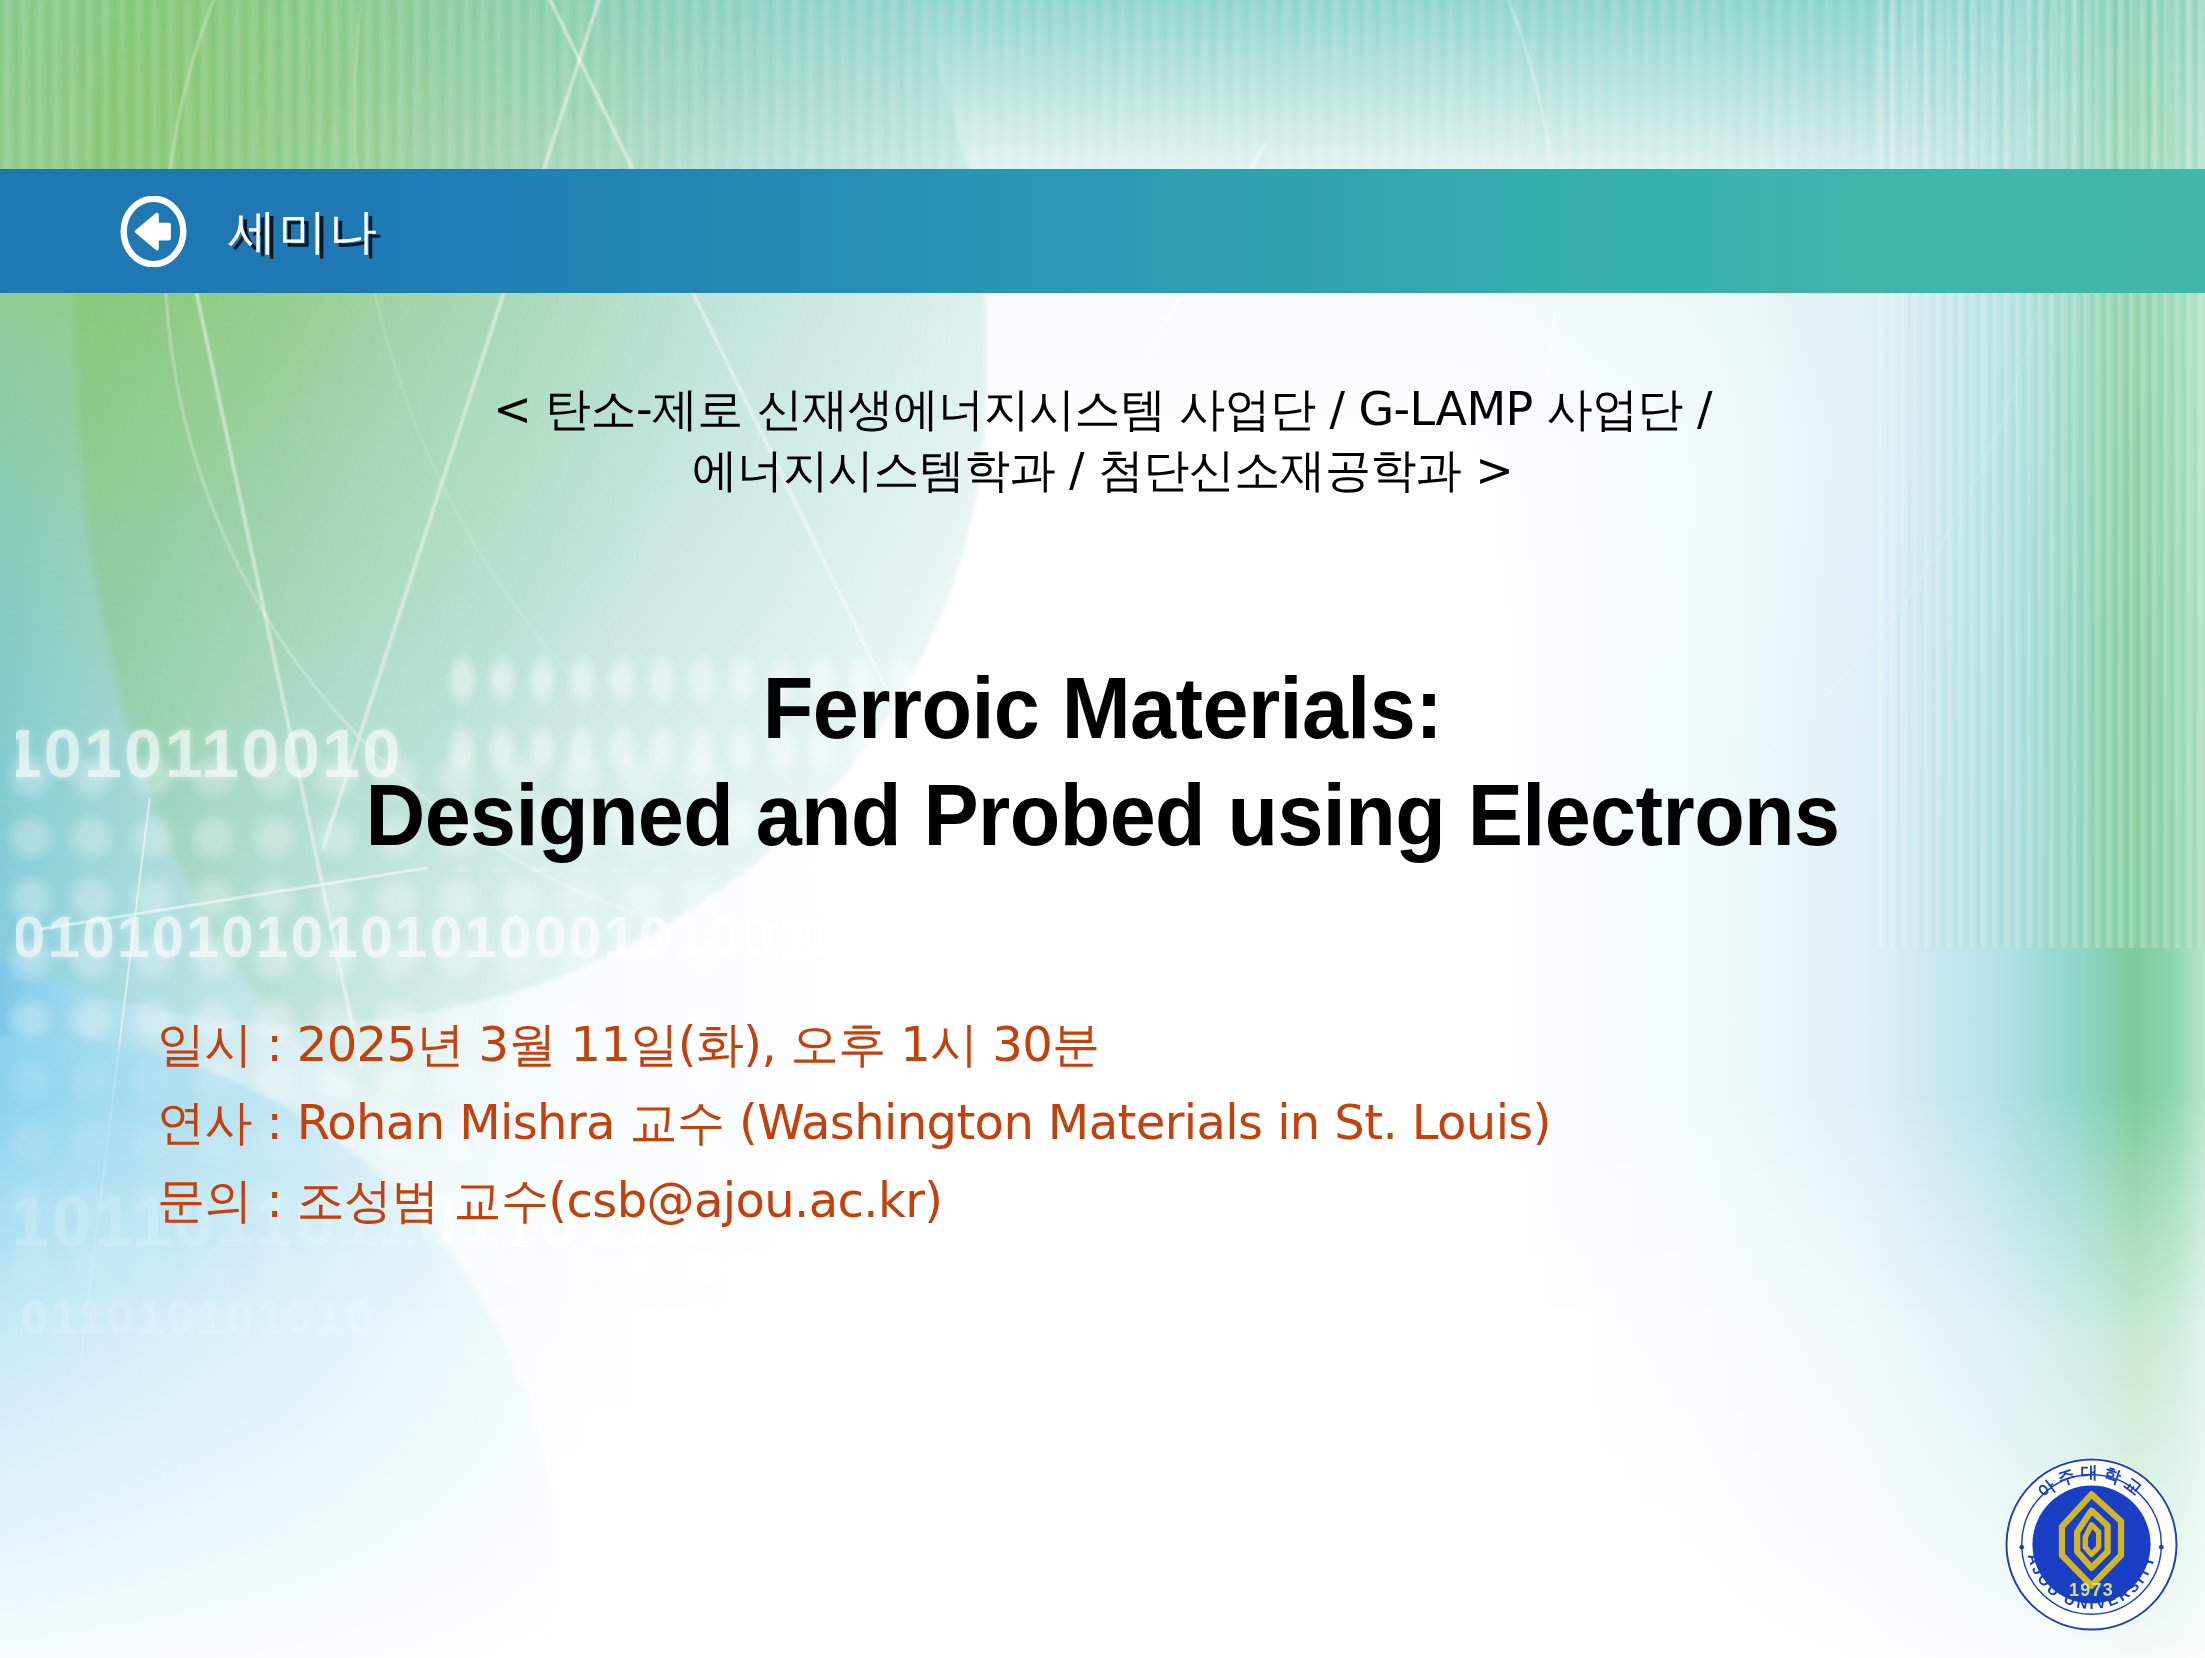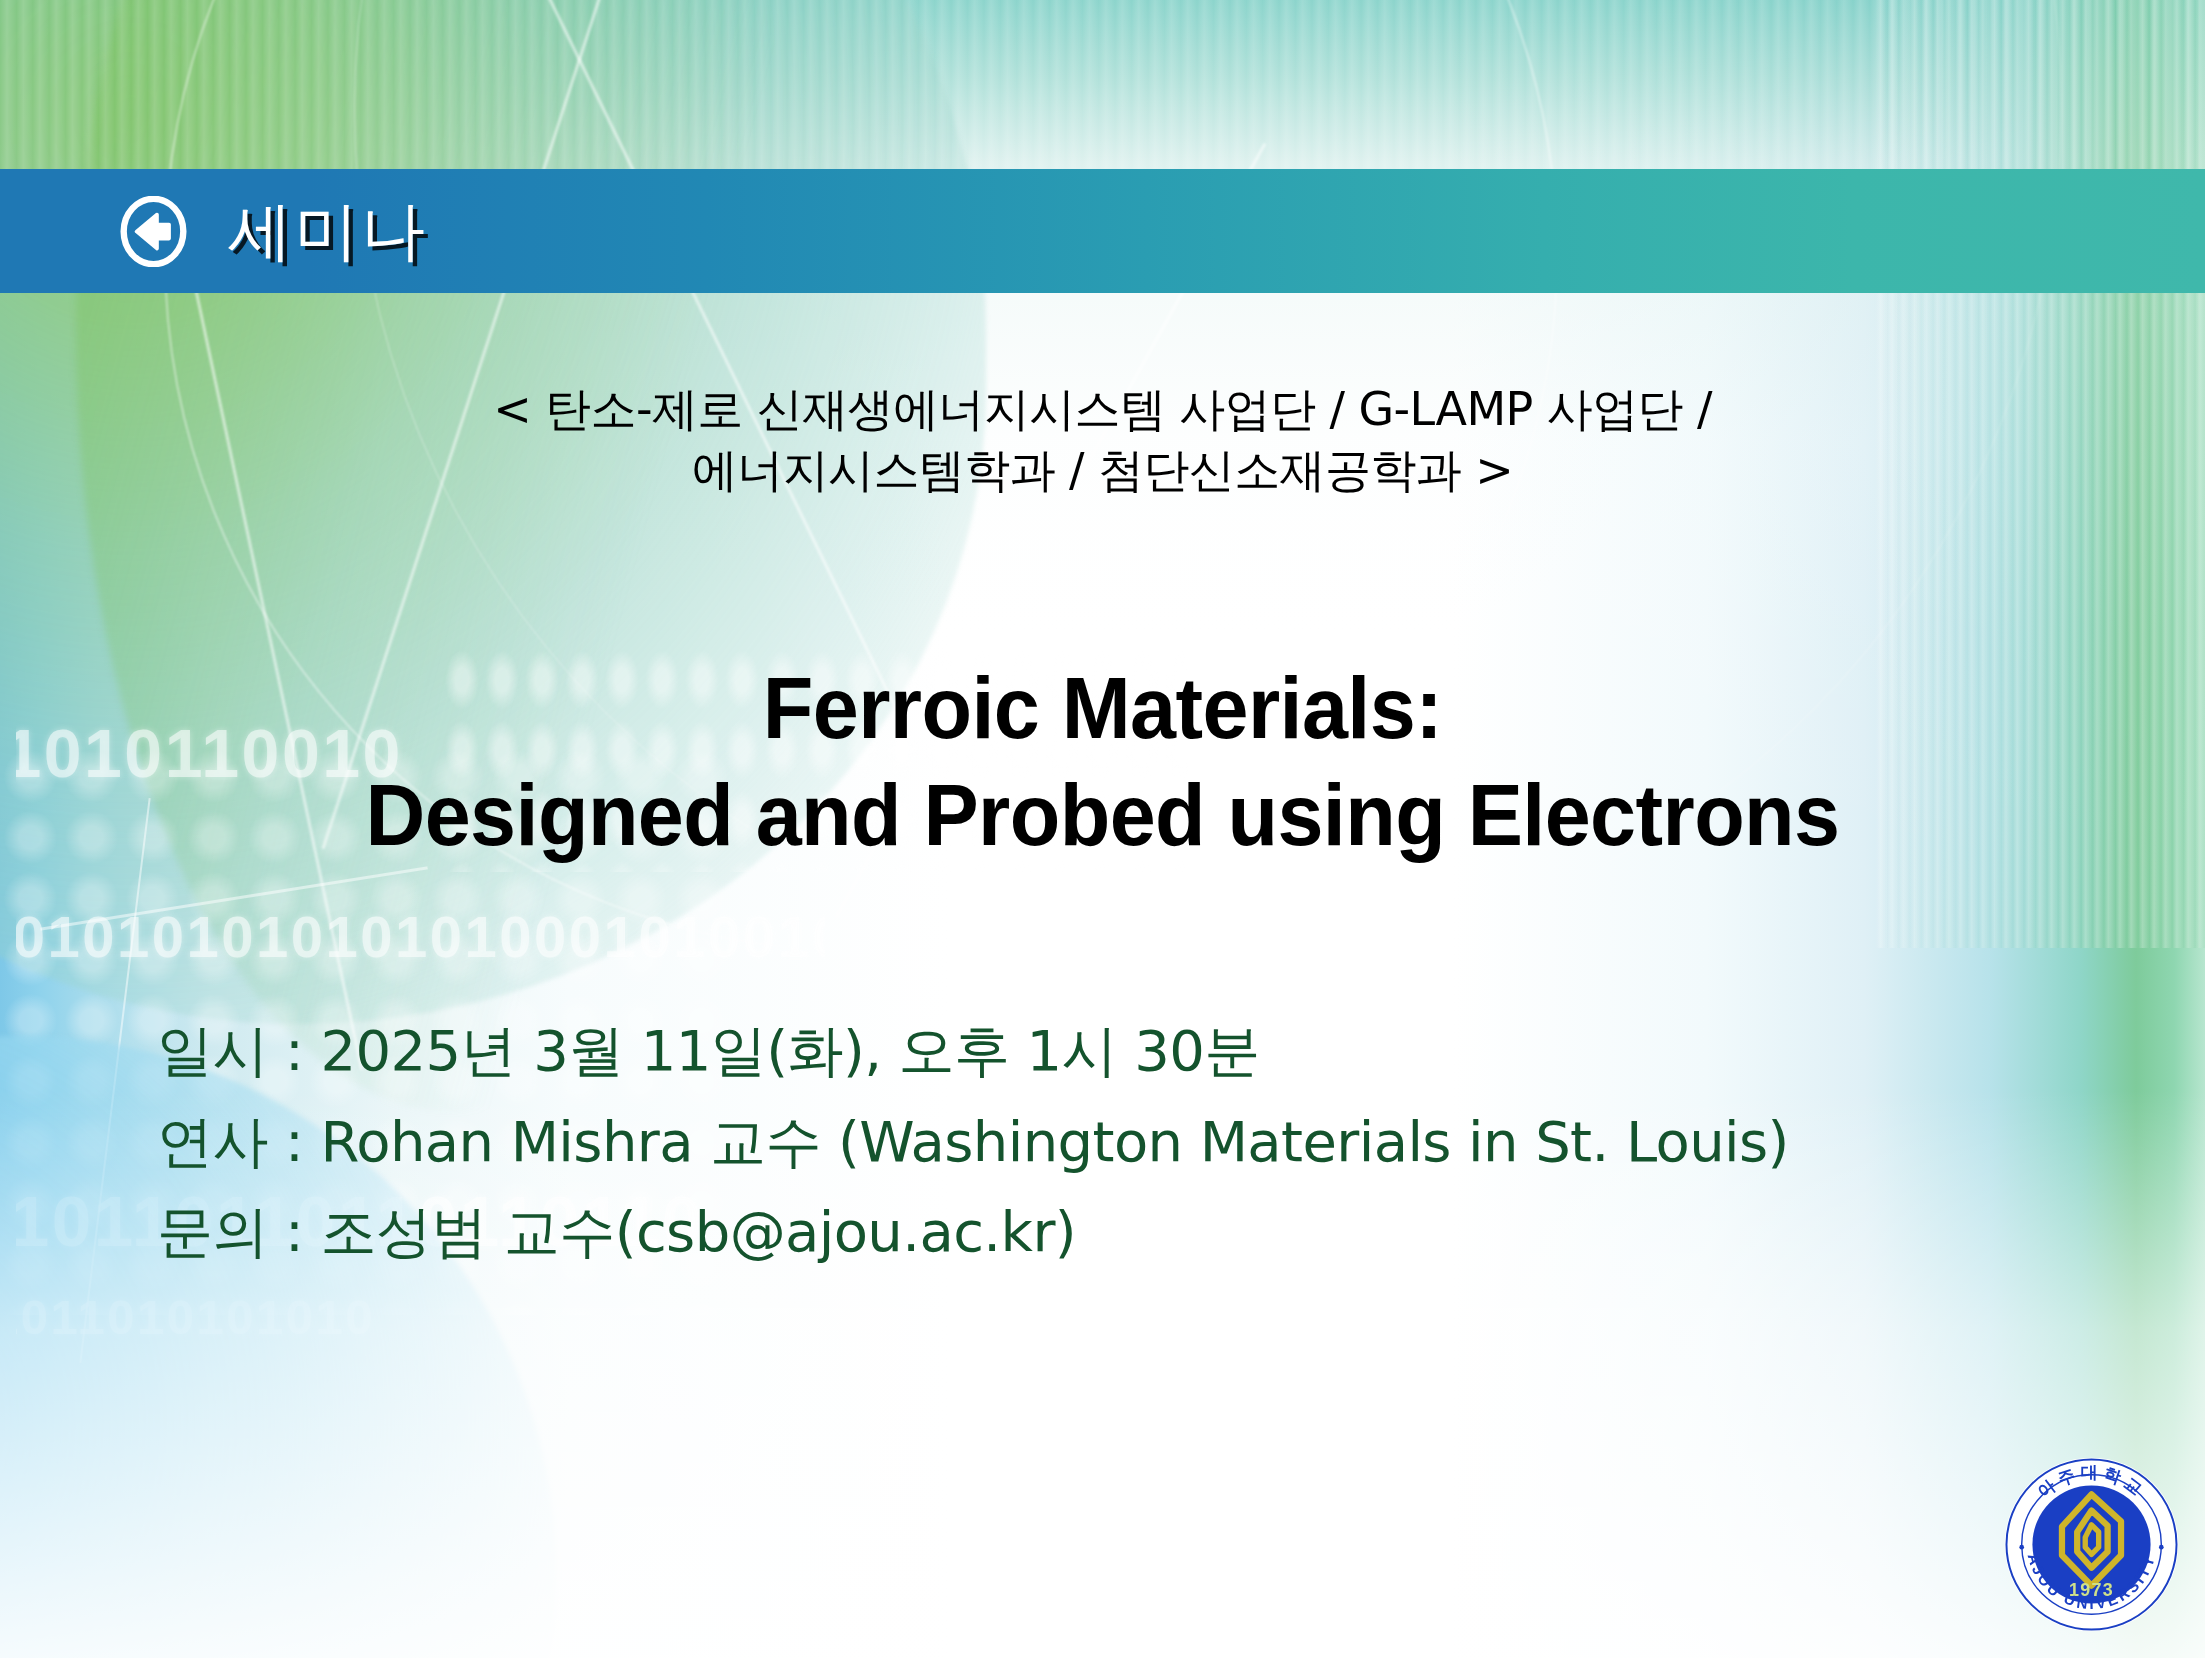--- a/index.html
+++ b/index.html
@@ -216,21 +216,21 @@
   .back-icon {
     margin-left: 118px;
     width: 71px;
     height: 71px;
     flex: 0 0 auto;
     display: block;
   }
   .header-title {
     margin-left: 39px;
     color: #ffffff;
-    font-size: 64px;
+    font-size: 48px;
     font-weight: 400;
     letter-spacing: 2.5px;
     line-height: 1;
     text-shadow: 4.4px 4.4px 0 rgba(0,0,0,0.80);
     font-family: "DejaVu Sans", sans-serif;
   }
 
   
   .org-line {
     position: absolute;
@@ -259,23 +259,23 @@
     letter-spacing: -0.6px;
     transform: scaleX(0.94);
   }
   .title-line-1 { display: block; }
   .title-line-2 { display: block; }
 
   .details {
     position: absolute;
     left: 157px;
     top: 1006px;
-    color: #14532d;
+    color: #c2410c;
     font-family: "DejaVu Sans", sans-serif;
-    font-size: 56px;
+    font-size: 48px;
     line-height: 1.62;
     letter-spacing: -0.6px;
   }
   .detail-line { display: block; white-space: nowrap; }
 
   
   .logo {
     position: absolute;
     left: 2002px;
     top: 1455px;

